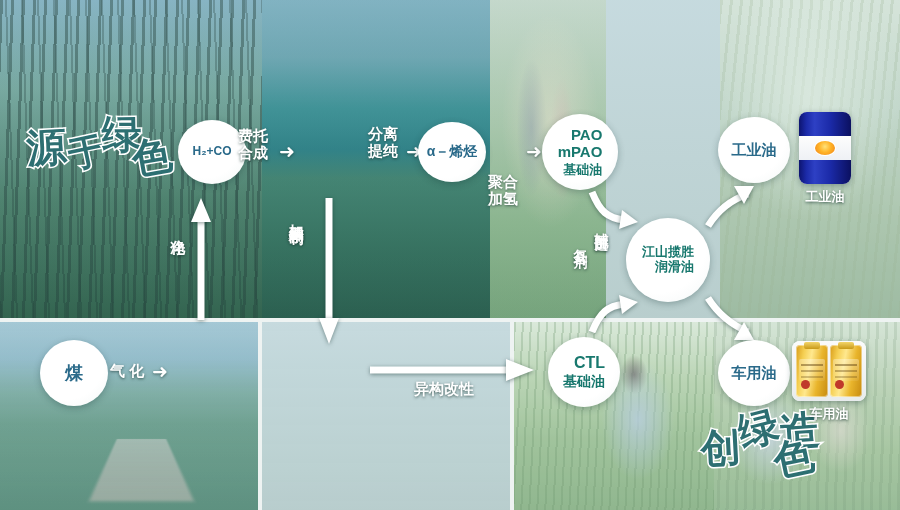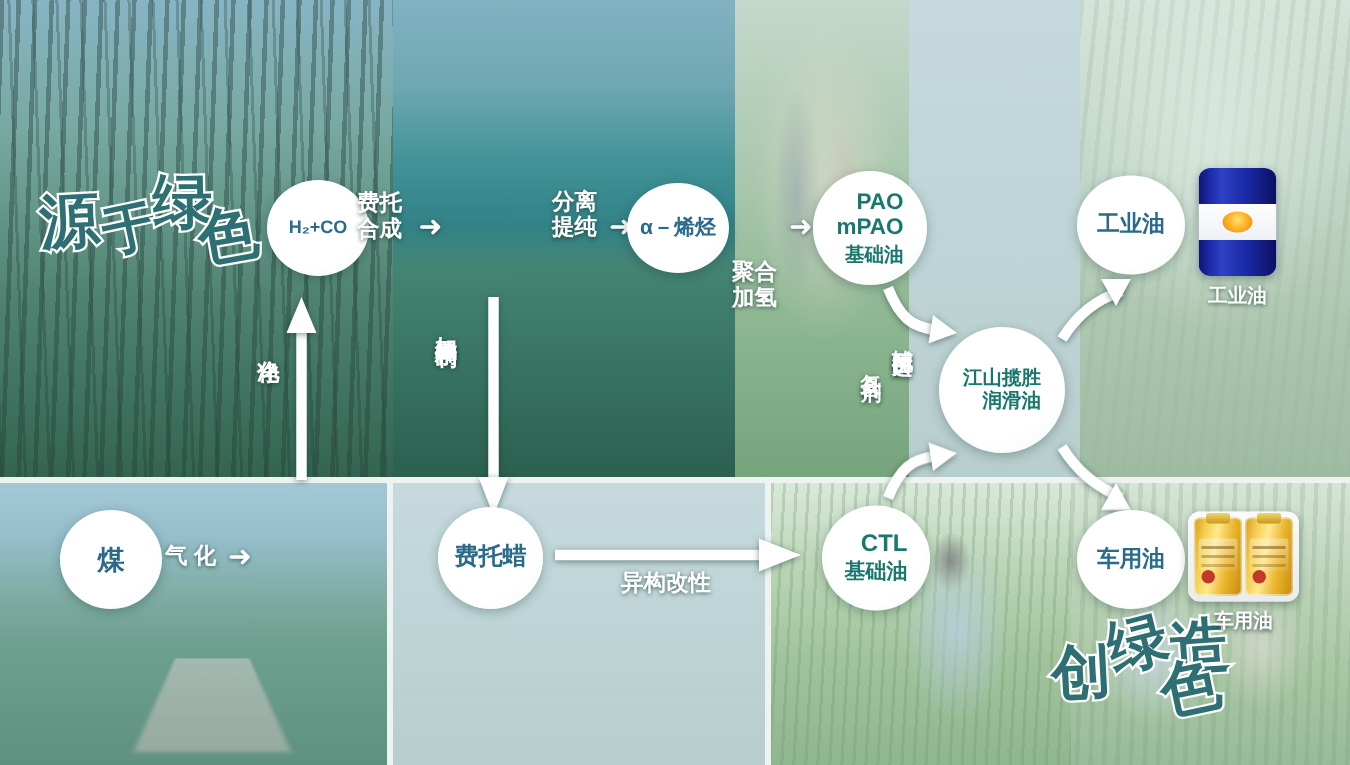--- a/index.html
+++ b/index.html
@@ -300,23 +300,20 @@
   <div class="lab vlab" style="left:288px;top:212px;font-size:15px;">加氢精制</div>
 
   <div class="node" style="left:40px;top:340px;width:68px;height:66px;color:#2a6a8a;font-size:18px;">
     <span class="node-txt">煤</span>
   </div>
 
   <div class="lab" style="left:110px;top:362px;font-size:15px;">气 化</div>
   <div class="smallarrow" style="left:152px;top:360px;">➜</div>
 
 
-  <div class="node" style="left:292px;top:338px;width:70px;height:68px;color:#2a6a8a;font-size:16px;">
-    <span class="node-txt">费托蜡</span>
-  </div>
 
   <svg class="arrow" style="left:368px;top:360px;width:168px;height:20px;" viewBox="0 0 168 20">
     <path class="astroke" d="M2,10 L142,10"></path>
     <polygon class="ahead" points="166,10 138,21 138,-1"></polygon>
   </svg>
   <div class="lab" style="left:414px;top:380px;font-size:15px;">异构改性</div>
 
   <div class="node" style="left:548px;top:337px;width:72px;height:70px;color:#18786e;font-size:16px;">
     <span class="node-txt">
       <span>CTL</span><br>

